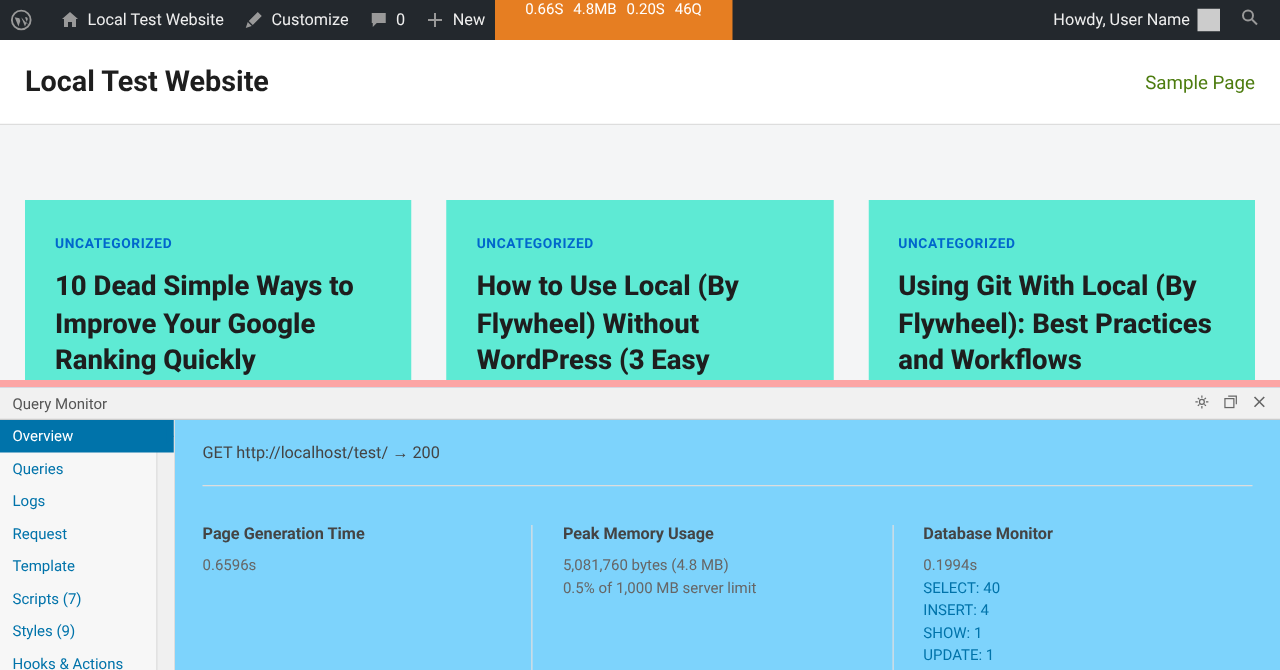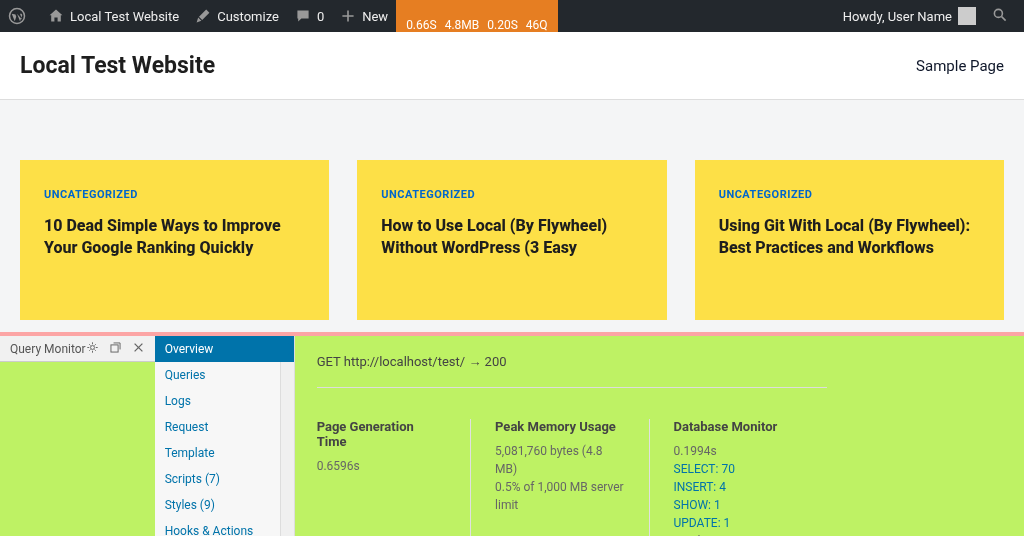--- a/index.html
+++ b/index.html
@@ -2,31 +2,31 @@
 <html><head>
 <meta charset="utf-8">
 <style>
 *{margin:0;padding:0;box-sizing:border-box}
 body{font-family:-apple-system,BlinkMacSystemFont,"Segoe UI",Roboto,sans-serif;font-size:13px;color:#3c434a;width:1024px;overflow:hidden}
 .admin-bar{height:32px;background:#23282d;color:#eee;display:flex;align-items:center;font-size:13px}
 .admin-bar-left{display:flex;align-items:center;height:100%}
 .admin-bar-right{margin-left:auto;display:flex;height:100%;padding-right:8px}
 .ab-item{display:flex;align-items:center;height:32px;padding:0 8px;color:#eee;cursor:pointer}
 .ab-icon{margin-right:6px;display:inline-flex}
-.debug-bar{background:#e67e22;color:#fff;height:32px;display:flex;align-items:flex-end;padding:0 10px;gap:8px;font-size:12px}
+.debug-bar{background:#e67e22;color:#fff;height:32px;display:flex;align-items:flex-start;padding:0 24px;gap:8px;font-size:12px}
 .debug-bar span{color:#fff}
 .site-header{background:#fff;border-bottom:1px solid #ddd;padding:20px 20px;display:flex;align-items:center}
 .site-title{font-size:23px;font-weight:700;color:#1e1e1e}
 .site-nav{margin-left:auto}
-.site-nav a{color:#0f172a;font-size:15px}
+.site-nav a{color:#4d7c0f;font-size:15px}
 .content{background:#f4f5f6;padding:60px 20px 40px;display:flex;gap:28px}
-.card{background:#fde047;padding:28px 24px;flex:1;min-height:160px}
+.card{background:#5eead4;padding:28px 24px;flex:1;min-height:160px}
 .cat{color:#0066cc;font-size:11px;font-weight:700;letter-spacing:.5px;margin-bottom:14px}
-.card h2{font-size:16px;font-weight:800;line-height:1.35;color:#1e1e1e}
-.qm{position:fixed;bottom:0;left:0;right:0;background:#bef264;border-top:4px solid #fca5a5;display:flex;flex-direction:row;font-size:12px}
+.card h2{font-size:22px;font-weight:800;line-height:1.35;color:#1e1e1e}
+.qm{position:fixed;bottom:0;left:0;right:0;background:#7dd3fc;border-top:6px solid #fca5a5;display:flex;flex-direction:column;font-size:12px}
 .qm-header{height:26px;background:#f1f1f1;border-bottom:1px solid #ccc;display:flex;align-items:center;padding:0 10px;color:#555}
 .qm-header-actions{margin-left:auto;display:flex;gap:10px;color:#666}
 .qm-body{display:flex;height:200px}
 .qm-sidebar{width:140px;background:#f7f7f7;border-right:1px solid #ddd;overflow-y:auto;position:relative}
 .qm-sidebar::before{content:'';position:absolute;right:0;top:0;bottom:0;width:13px;background:#f0f0f0;border-left:1px solid #ddd}
 .qm-tab{padding:6px 10px;color:#0073aa;cursor:pointer;font-size:12px}
 .qm-tab.active{background:#0073aa;color:#fff;position:relative}
 .qm-tab.active::after{content:'';position:absolute;right:-6px;top:50%;transform:translateY(-50%);border:6px solid transparent;border-left-color:#0073aa}
 .qm-main{flex:1;padding:18px 22px;overflow-y:auto;color:#666}
 .qm-request{font-size:13px;color:#444;padding-bottom:18px;border-bottom:1px solid #ddd;margin-bottom:31px}
@@ -161,21 +161,21 @@
           <p>0.6596s</p>
         </div>
         <div class="qm-col">
           <h4>Peak Memory Usage</h4>
           <p>5,081,760 bytes (4.8 MB)</p>
           <p>0.5% of 1,000 MB server limit</p>
         </div>
         <div class="qm-col">
           <h4>Database Monitor</h4>
           <p>0.1994s</p>
-          <a>SELECT: 70</a>
+          <a>SELECT: 40</a>
           <a>INSERT: 4</a>
           <a>SHOW: 1</a>
           <a>UPDATE: 1</a>
           <p>Total: 46</p>
         </div>
       </div>
     </div>
   </div>
 </div>
 

